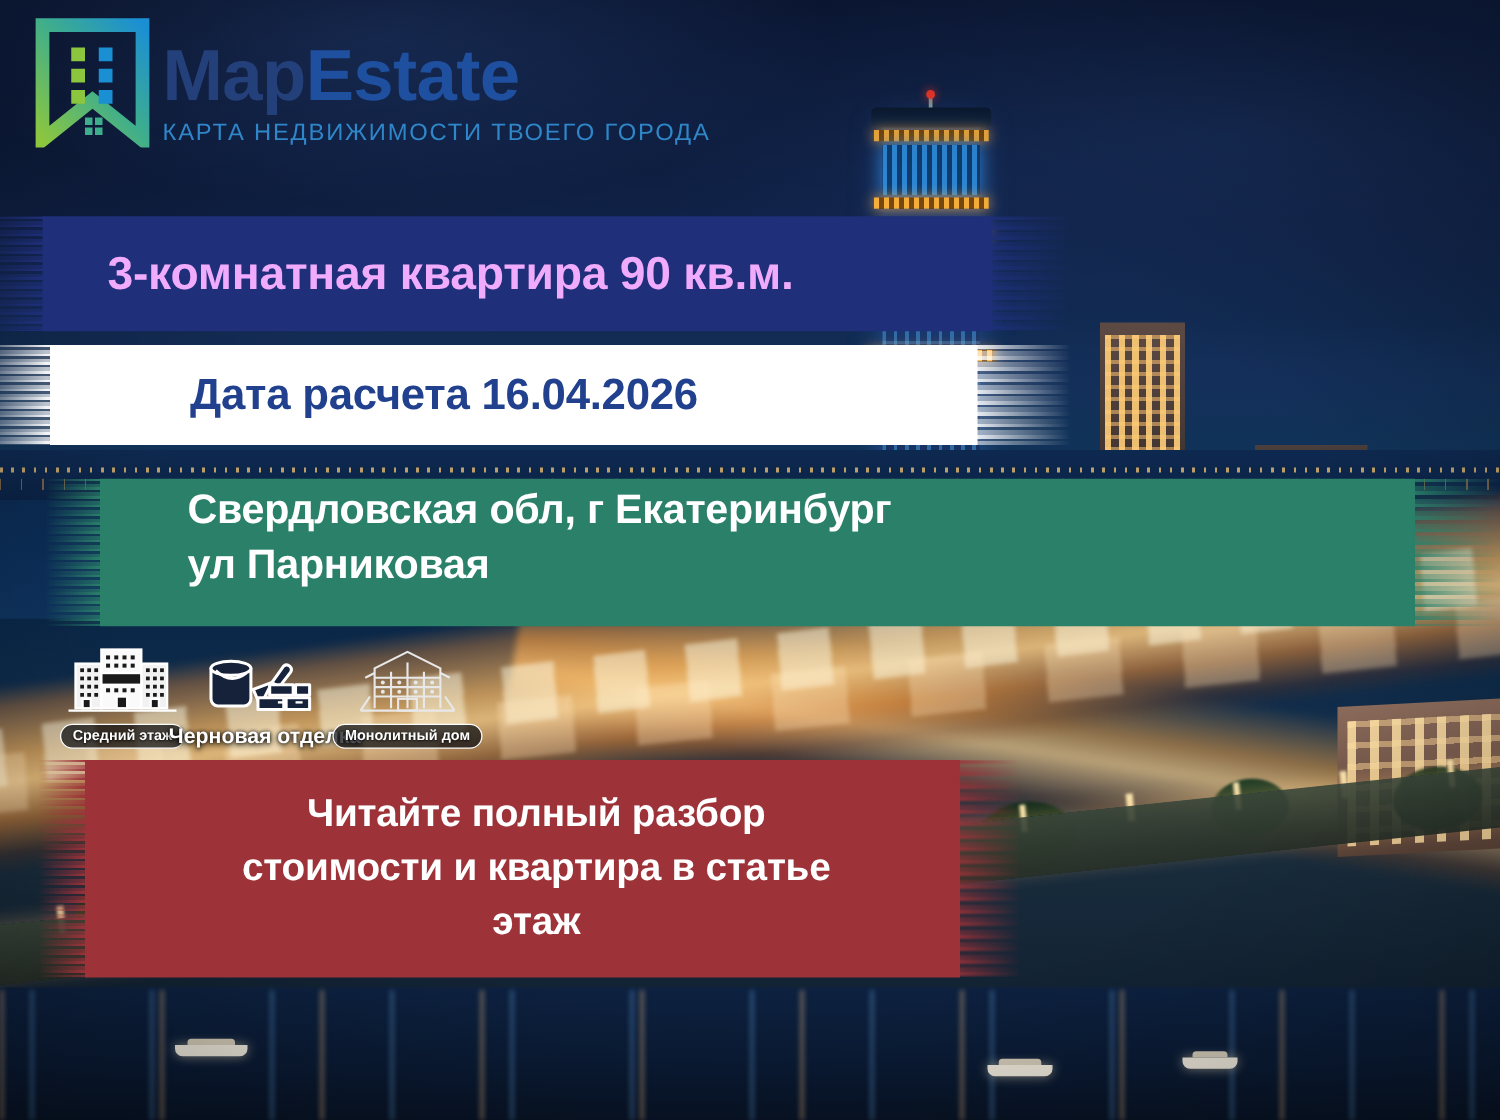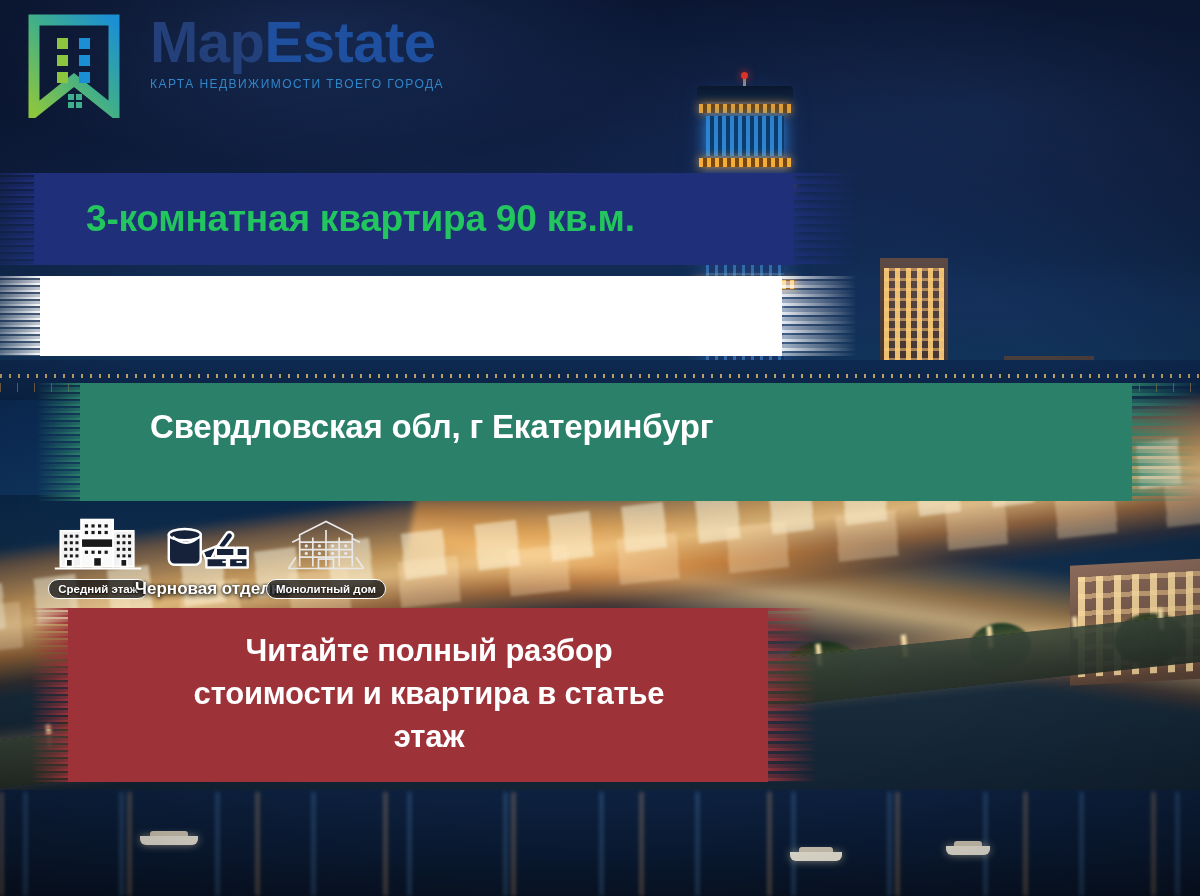--- a/index.html
+++ b/index.html
@@ -236,32 +236,32 @@
   .grade{
     position:absolute; inset:0;
     background:
       radial-gradient(ellipse 900px 560px at 50% 55%, rgba(0,0,0,0) 55%, rgba(0,0,0,.30) 100%);
     pointer-events:none;
   }
 
   
   .logo-row{
     position:absolute; left:28px; top:14px;
-    display:flex; align-items:flex-start; gap:30px;
+    display:flex; align-items:flex-end; gap:10px;
   }
   .logo-mark{ width:92px; height:104px; flex:0 0 auto; }
   .brand-col{ display:flex; flex-direction:column; }
   .brand-name{
     font-size:58px; font-weight:700; line-height:.98; letter-spacing:-.5px;
   }
   .brand-name .b1{ color:#24407b; }
   .brand-name .b2{ color:#1f50a0; }
   .brand-tag{
     margin-top:6px;
-    font-size:12px; letter-spacing:1.45px; font-weight:400;
+    font-size:19px; letter-spacing:1.45px; font-weight:400;
     color:#2f86c8;
   }
 
   
   .band{ position:absolute; display:flex; align-items:center; }
   .band .edge-l,.band .edge-r{ position:absolute; top:0; bottom:0; width:62px; }
 
   
   .band-blue{
     left:34px; top:173px; width:760px; height:92px;
@@ -277,21 +277,21 @@
   .band-blue .edge-r{ right:-68px; width:70px;
     background:repeating-linear-gradient(180deg,
       rgba(31,47,122,.9) 0 3px, rgba(31,47,122,.2) 3px 5px, rgba(31,47,122,.6) 5px 8px);
     -webkit-mask-image:linear-gradient(90deg, #000 0%, rgba(0,0,0,0) 94%);
             mask-image:linear-gradient(90deg, #000 0%, rgba(0,0,0,0) 94%);
     filter:blur(.5px);
   }
   .headline{
     position:relative; z-index:2;
     margin-left:52px;
-    color:#22c55e; font-size:37px; font-weight:700; letter-spacing:-.2px;
+    color:#f0abfc; font-size:37px; font-weight:700; letter-spacing:-.2px;
     white-space:nowrap;
   }
 
   
   .band-white{
     left:40px; top:276px; width:742px; height:80px;
     background:#ffffff;
   }
   .band-white .edge-l{ left:-64px; width:68px;
     background:repeating-linear-gradient(180deg,
@@ -327,21 +327,21 @@
     filter:blur(.5px);
   }
   .band-green .edge-r{ right:-72px; width:76px;
     background:repeating-linear-gradient(180deg,
       rgba(43,128,105,.92) 0 3px, rgba(43,128,105,.18) 3px 6px, rgba(43,128,105,.6) 6px 10px);
     -webkit-mask-image:linear-gradient(90deg, #000 0%, rgba(0,0,0,0) 96%);
             mask-image:linear-gradient(90deg, #000 0%, rgba(0,0,0,0) 96%);
     filter:blur(.6px);
   }
   .addr{
-    position:relative; z-index:2; padding:22px 0 0 70px;
+    position:relative; z-index:2; padding:2px 0 0 70px;
     color:#fff; font-size:33px; font-weight:700; line-height:1.32; letter-spacing:-.2px;
   }
 
   
   .features{
     position:absolute; left:44px; top:512px;
     display:flex; align-items:flex-start; gap:6px; z-index:5;
   }
   .feature{ display:flex; flex-direction:column; align-items:center; width:108px; }
   .feature .ic{ height:64px; display:flex; align-items:flex-end; justify-content:center;}
@@ -469,27 +469,29 @@
 
   <div class="band band-blue">
     <span class="edge-l"></span>
     <span class="edge-r"></span>
     <span class="headline">3-комнатная квартира 90 кв.м.</span>
   </div>
 
   <div class="band band-white">
     <span class="edge-l"></span>
     <span class="edge-r"></span>
+    <span class="date-text">Дата расчета 16.04.2026</span>
   </div>
 
   <div class="band band-green">
     <span class="edge-l"></span>
     <span class="edge-r"></span>
     <div class="addr">
       <div>Свердловская обл, г Екатеринбург</div>
+      <div>ул Парниковая</div>
     </div>
   </div>
 
   <div class="features">
 
     <div class="feature">
       <span class="ic">
         <svg viewBox="0 0 96 66" width="96" height="62" aria-hidden="true">
           <g fill="none" stroke="#ffffff" stroke-width="2">
             <rect x="8" y="18" width="22" height="38" fill="#f2f2f2"></rect>

